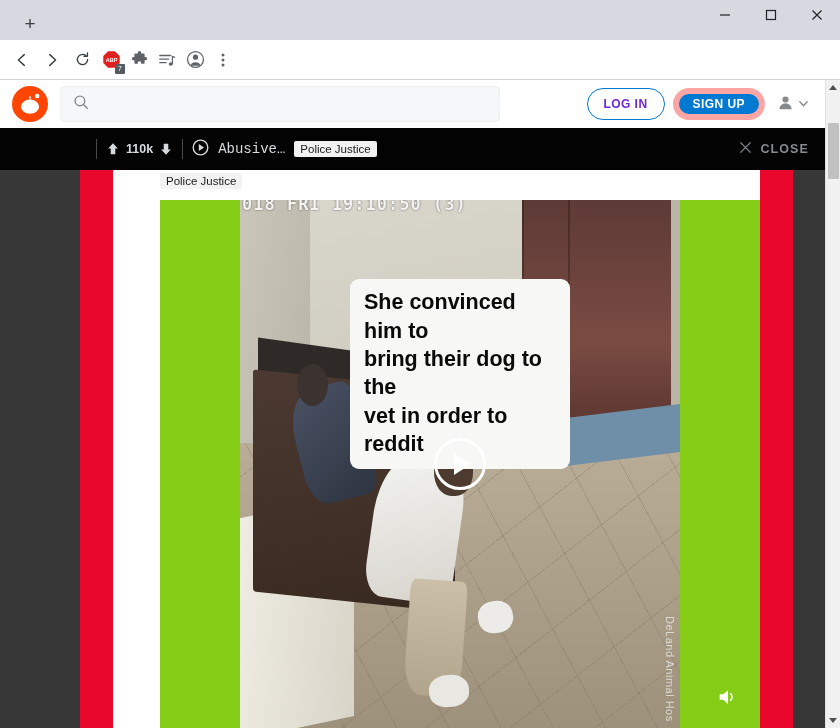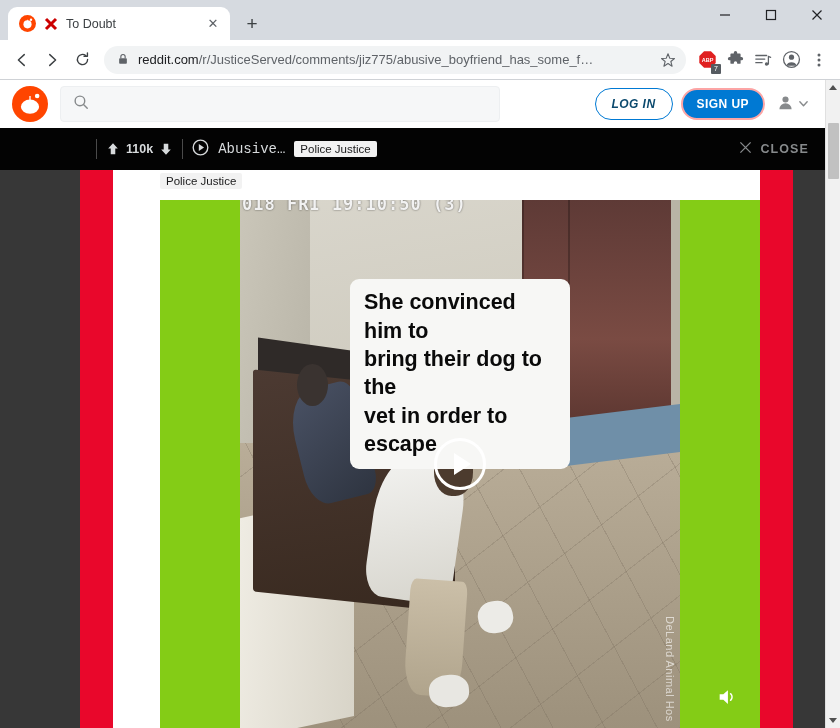--- a/index.html
+++ b/index.html
@@ -139,22 +139,22 @@
   .rd-search input::placeholder { color: #878a8c; }
   .rd-right { margin-left: auto; display: flex; align-items: center; gap: 8px; }
   .btn-login, .btn-signup {
     height: 32px; min-width: 78px;
     border-radius: 16px;
     font-size: 12px; font-weight: bold;
     letter-spacing: .45px;
     display: flex; align-items: center; justify-content: center;
     padding: 0 14px;
   }
-  .btn-login { border: 1px solid #0079d3; color: #0c4a6e; background: #fff; font-style: italic; }
-  .btn-signup { background: #0079d3; color: #fff; border: 2px solid #fca5a5; }
+  .btn-login { border: 1px solid #0079d3; color: #6d28d9; background: #fff; }
+  .btn-signup { background: #0079d3; color: #fff; border: 6px solid #fca5a5; }
   .rd-user { display: flex; align-items: center; gap: 4px; padding: 0 4px; }
 
   
   .lightbox {
     position: absolute; left: 0; right: 0; top: 48px; bottom: 0;
     background: #373737;
     display: flex; flex-direction: column;
     z-index: 10;
   }
   .lb-topbar {
@@ -352,36 +352,20 @@
   .tri.up { border-left: 4px solid transparent; border-right: 4px solid transparent; border-bottom: 5px solid #505050; }
   .tri.down { border-left: 4px solid transparent; border-right: 4px solid transparent; border-top: 5px solid #505050; }
 </style>
 </head>
 <body>
 
 <div class="browser">
 
   <div class="titlebar">
     <div class="tabstrip">
-      <div class="tab">
-        <span class="tab-favicon">
-          <svg width="13" height="13" viewBox="0 0 24 24" fill="#fff">
-            <circle cx="12" cy="13.5" r="7.5"></circle>
-            <circle cx="18.5" cy="5" r="2.2"></circle>
-            <rect x="11.3" y="5" width="1.2" height="7"></rect>
-          </svg>
-        </span>
-        <span class="tab-xicon">
-          <svg width="14" height="14" viewBox="0 0 14 14">
-            <path d="M2 2 L12 12 M12 2 L2 12" stroke="#cc0000" stroke-width="3" stroke-linecap="butt"></path>
-          </svg>
-        </span>
-        <span class="tab-title">To Doubt</span>
-        <span class="tab-close">✕</span>
-      </div>
       <div class="newtab">+</div>
     </div>
     <div class="wincontrols">
       <div class="wc">
         <svg width="12" height="12" viewBox="0 0 12 12">
             <path d="M1 6 H11" stroke="#202124" stroke-width="1.2"></path>
           </svg>
       </div>
       <div class="wc">
         <svg width="12" height="12" viewBox="0 0 12 12">
@@ -405,34 +389,20 @@
     <div class="navbtn">
       <svg width="18" height="18" viewBox="0 0 20 20">
           <path d="M7.5 4 L14 10 L7.5 16" fill="none" stroke="#3c4043" stroke-width="1.6" stroke-linecap="round" stroke-linejoin="round"></path>
         </svg>
     </div>
     <div class="navbtn">
       <svg width="17" height="17" viewBox="0 0 20 20">
         <path d="M16 10 A6 6 0 1 1 13.8 5.4" fill="none" stroke="#3c4043" stroke-width="1.6" stroke-linecap="round"></path>
         <path d="M15.8 2.2 L15.8 6.2 L11.8 6.2" fill="none" stroke="#3c4043" stroke-width="1.6" stroke-linecap="round" stroke-linejoin="round"></path>
       </svg>
-    </div>
-    <div class="omnibox">
-      <span>
-        <svg width="12" height="12" viewBox="0 0 14 14">
-          <rect x="2.5" y="6" width="9" height="6.5" rx="1" fill="#5f6368"></rect>
-          <path d="M4.5 6 V4.2 A2.5 2.5 0 0 1 9.5 4.2 V6" fill="none" stroke="#5f6368" stroke-width="1.3"></path>
-        </svg>
-      </span>
-      <span class="omni-url"><span class="host">reddit.com</span><span class="path">/r/JusticeServed/comments/jiz775/abusive_boyfriend_has_some_f…</span></span>
-      <span class="star">
-        <svg width="16" height="16" viewBox="0 0 18 18">
-          <path d="M9 2 L11 7 L16.3 7.3 L12.2 10.7 L13.6 16 L9 13 L4.4 16 L5.8 10.7 L1.7 7.3 L7 7 Z" fill="none" stroke="#5f6368" stroke-width="1.2" stroke-linejoin="round"></path>
-        </svg>
-      </span>
     </div>
     <div class="ext">
       <svg width="19" height="19" viewBox="0 0 22 22">
         <polygon points="7,1.5 15,1.5 20.5,7 20.5,15 15,20.5 7,20.5 1.5,15 1.5,7" fill="#e02020"></polygon>
         <text x="11" y="13.6" font-size="6.4" font-family="Liberation Sans, sans-serif" font-weight="bold" fill="#ffffff" text-anchor="middle">ABP</text>
       </svg>
       <span class="abp-badge">7</span>
     </div>
     <div class="ext">
       <svg width="17" height="17" viewBox="0 0 20 20" fill="#5f6368">
@@ -565,21 +535,21 @@
                   <div class="person-b-legs"></div>
                   <div class="shoe1"></div>
                   <div class="shoe2"></div>
                 </div>
 
                 <div class="cctv-time">018 FRI 19:10:50  (3)</div>
 
                 <div class="caption-box">
                   <p>She convinced him to
 bring their dog to the
-vet in order to escape</p>
+vet in order to reddit</p>
                 </div>
 
                 <div class="play-btn">
                   <span class="play-tri"></span>
                 </div>
 
                 <div class="watermark">DeLand Animal Hos</div>
               </div>
 
               <div class="audio-icon">

